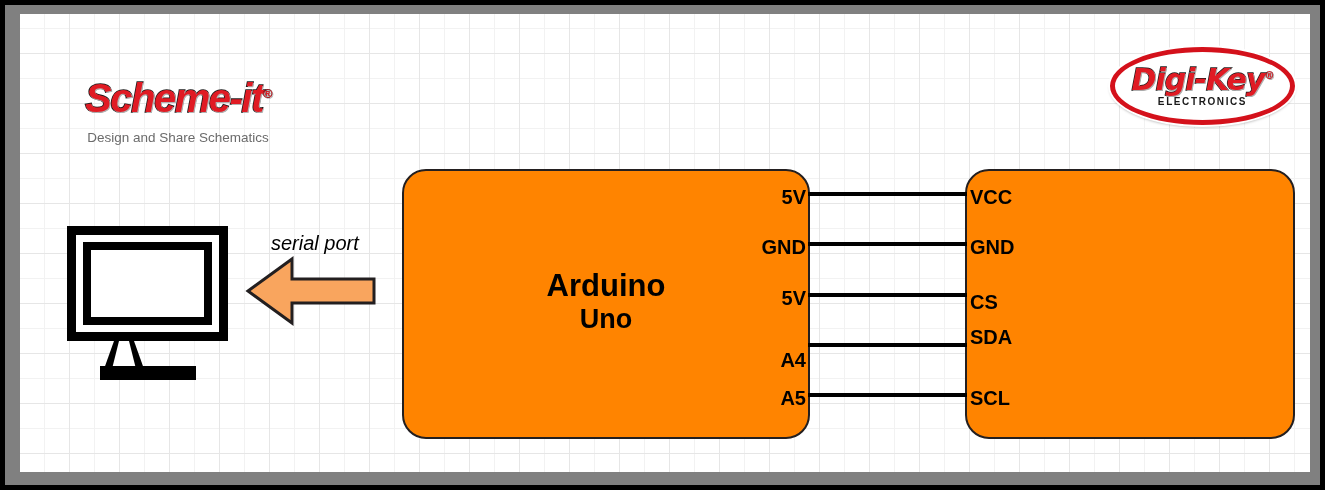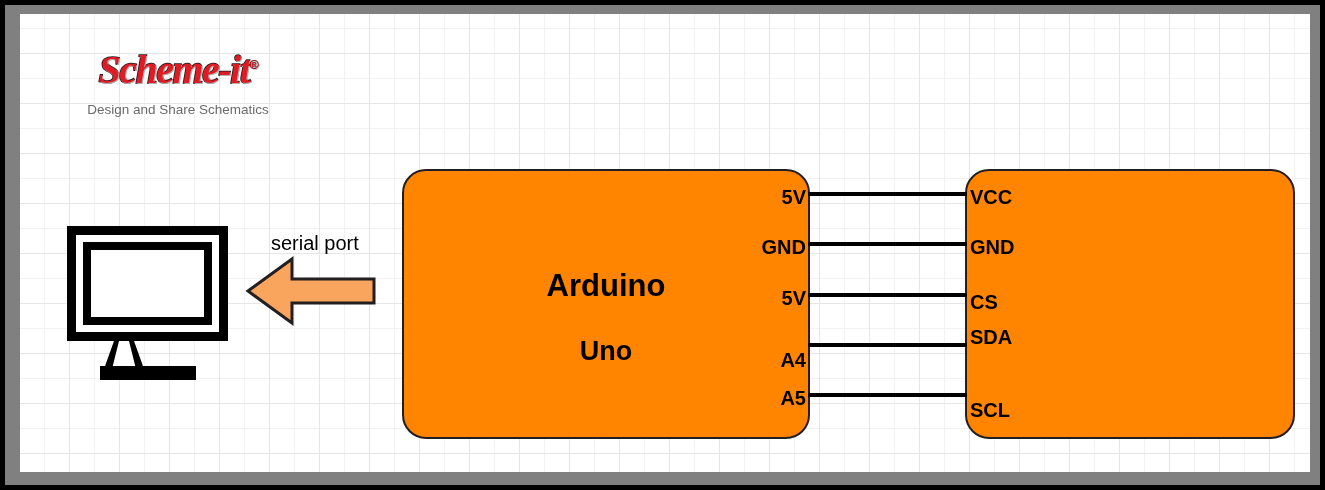--- a/index.html
+++ b/index.html
@@ -50,31 +50,32 @@
   
   .scheme-logo {
     position: absolute;
     left: 58px;
     top: 36px;
     width: 200px;
     text-align: center;
     user-select: none;
   }
   .scheme-word {
-    font-family: Liberation Serif, serif;
+    font-family: Liberation Sans, sans-serif;
     font-size: 40px;
     font-weight: bold;
     font-style: italic;
     color: #e01b24;
     letter-spacing: -1.5px;
     line-height: 1;
     -webkit-text-stroke: 1.6px #1a1a1a;
     paint-order: stroke fill;
     text-shadow: 1px 1px 0 #b3b3b3;
     white-space: nowrap;
+    margin-top: 28px;
   }
   .scheme-reg {
     font-size: 13px;
     vertical-align: super;
     -webkit-text-stroke: 0.5px #1a1a1a;
   }
   .scheme-tag {
     font-family: "Liberation Sans", sans-serif;
     font-size: 13.5px;
     color: #6b6b6b;
@@ -144,21 +145,21 @@
     right: 0;
     text-align: center;
     color: #000000;
     font-weight: bold;
     line-height: 1.12;
     user-select: none;
   }
   #block-arduino .block-label { top: 98px; }
   #block-accel   .block-label { top: 95px; }
   .label-line1 { font-size: 31px; }
-  .label-line2 { font-size: 27px; margin-top: 32px; }
+  .label-line2 { font-size: 27px; }
   #block-accel .label-line1 { font-size: 28px; }
   #block-accel .label-line2 { font-size: 26px; }
 
   
   .pin-label {
     position: absolute;
     font-size: 20px;
     font-weight: bold;
     color: #000000;
     line-height: 1;
@@ -227,35 +228,40 @@
     height: 70px;
   }
   .serial-text {
     position: absolute;
     left: 251px;
     top: 218px;
     font-size: 20px;
     color: #000000;
     white-space: nowrap;
     user-select: none;
+    font-style: italic;
   }
 </style>
 </head>
 <body>
 
 <div id="canvas">
   <div class="border-gray"></div>
 
   <div class="sheet">
 
     <div class="scheme-logo">
       <div class="scheme-word"><span>Scheme-it</span><span class="scheme-reg">®</span></div>
       <div class="scheme-tag">Design and Share Schematics</div>
     </div>
 
+    <div class="digikey-logo">
+      <div class="digikey-word"><span>Digi-Key</span><span class="digikey-reg">®</span></div>
+      <div class="digikey-sub">ELECTRONICS</div>
+    </div>
 
     <div class="monitor-outer">
       <div class="monitor-gap">
         <div class="monitor-screen"></div>
       </div>
     </div>
     <svg class="monitor-neck" viewBox="0 0 64 28">
       <polygon points="22,0 42,0 52,28 12,28" fill="#000000"></polygon>
       <polygon points="27,0 37,0 44,28 20,28" fill="#ffffff"></polygon>
     </svg>
@@ -276,21 +282,21 @@
       <div class="pin-label left" style="top:137px">5V</div>
       <div class="pin-label left" style="top:199px">A4</div>
       <div class="pin-label left" style="top:237px">A5</div>
     </div>
 
     <div class="block" id="block-accel">
       <div class="pin-label right" style="top:36px">VCC</div>
       <div class="pin-label right" style="top:86px">GND</div>
       <div class="pin-label right" style="top:141px">CS</div>
       <div class="pin-label right" style="top:176px">SDA</div>
-      <div class="pin-label right" style="top:249px">SCL</div>
+      <div class="pin-label right" style="top:237px">SCL</div>
     </div>
 
     <div class="wire" style="top:178px"></div>
     <div class="wire" style="top:228px"></div>
     <div class="wire" style="top:279px"></div>
     <div class="wire" style="top:329px"></div>
     <div class="wire" style="top:379px"></div>
 
   </div>
 </div>

